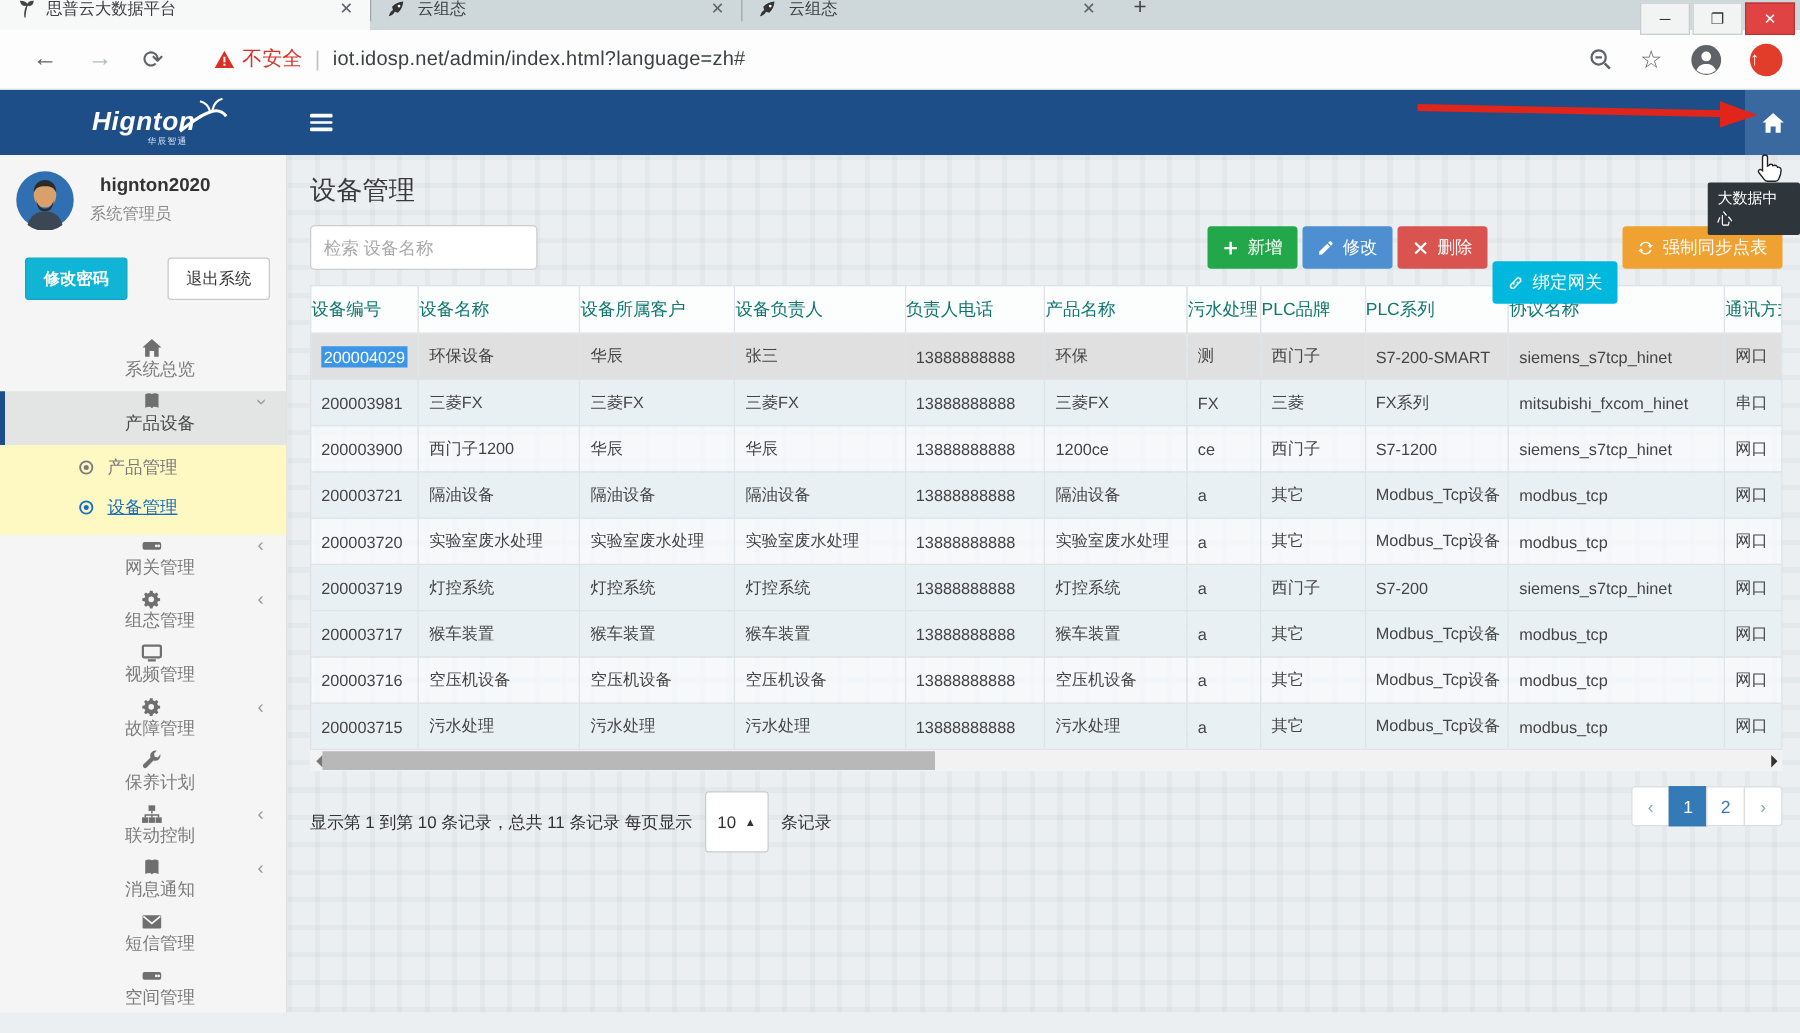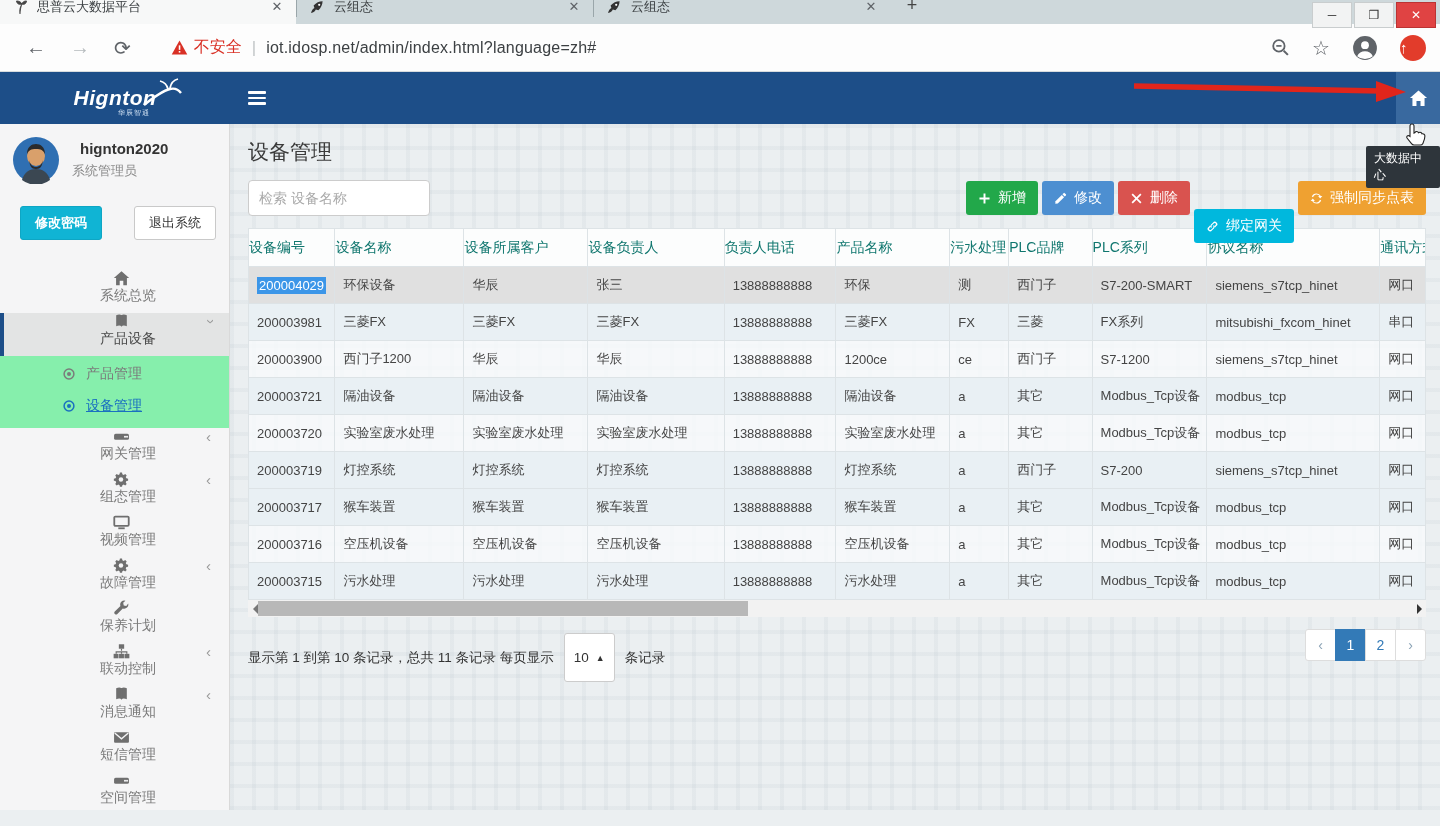--- a/index.html
+++ b/index.html
@@ -73,21 +73,21 @@
     padding:7px 14px; border-radius:3px; font-weight:bold; }
   .btn-logout { background:#fff; color:#333; border:1px solid #c9c9c9; font-size:13px;
     padding:7px 14px; border-radius:3px; margin-left:32px; }
   #nav-menu { margin-top:16px; }
   .m-item { position:relative; height:43px; display:flex; align-items:center; padding-left:27px;
     color:#7b7b7b; font-size:14px;flex-direction:column; }
   .m-item .mi-ico { width:17px; height:17px; margin-right:13px; color:#6f6f6f; flex:0 0 17px; }
   .m-item .chev { position:absolute; right:18px; color:#999; font-size:15px; }
   .chev-down { display:inline-block; transform:rotate(-90deg); }
   .m-item.active { background:#e3e4e4; border-left:4px solid #1d4e88; padding-left:23px; color:#4a4a4a; }
-  .sub-wrap { background:#86efac; padding:2px 0 6px; }
+  .sub-wrap { background:#fef9c3; padding:2px 0 6px; }
   .s-item { height:32px; display:flex; align-items:center; padding-left:62px; font-size:14px; color:#7b7b7b; }
   .s-item .mi-ico { width:14px; height:14px; margin-right:10px; color:#7b7b7b; flex:0 0 14px; }
   .s-item.active { color:#1a70c0; }
   .s-item.active .s-label { text-decoration:underline; }
   .s-item.active .mi-ico { color:#1a70c0; }
 
   
   #page-title { font-size:21px; color:#3a3a3a; margin:14px 0 12px 18px; }
   #controls { position:relative; height:50px; margin:0 14px 0 18px; }
   #search-input { position:absolute; left:0; top:2px; width:182px; height:36px; border:1px solid #ccc;

